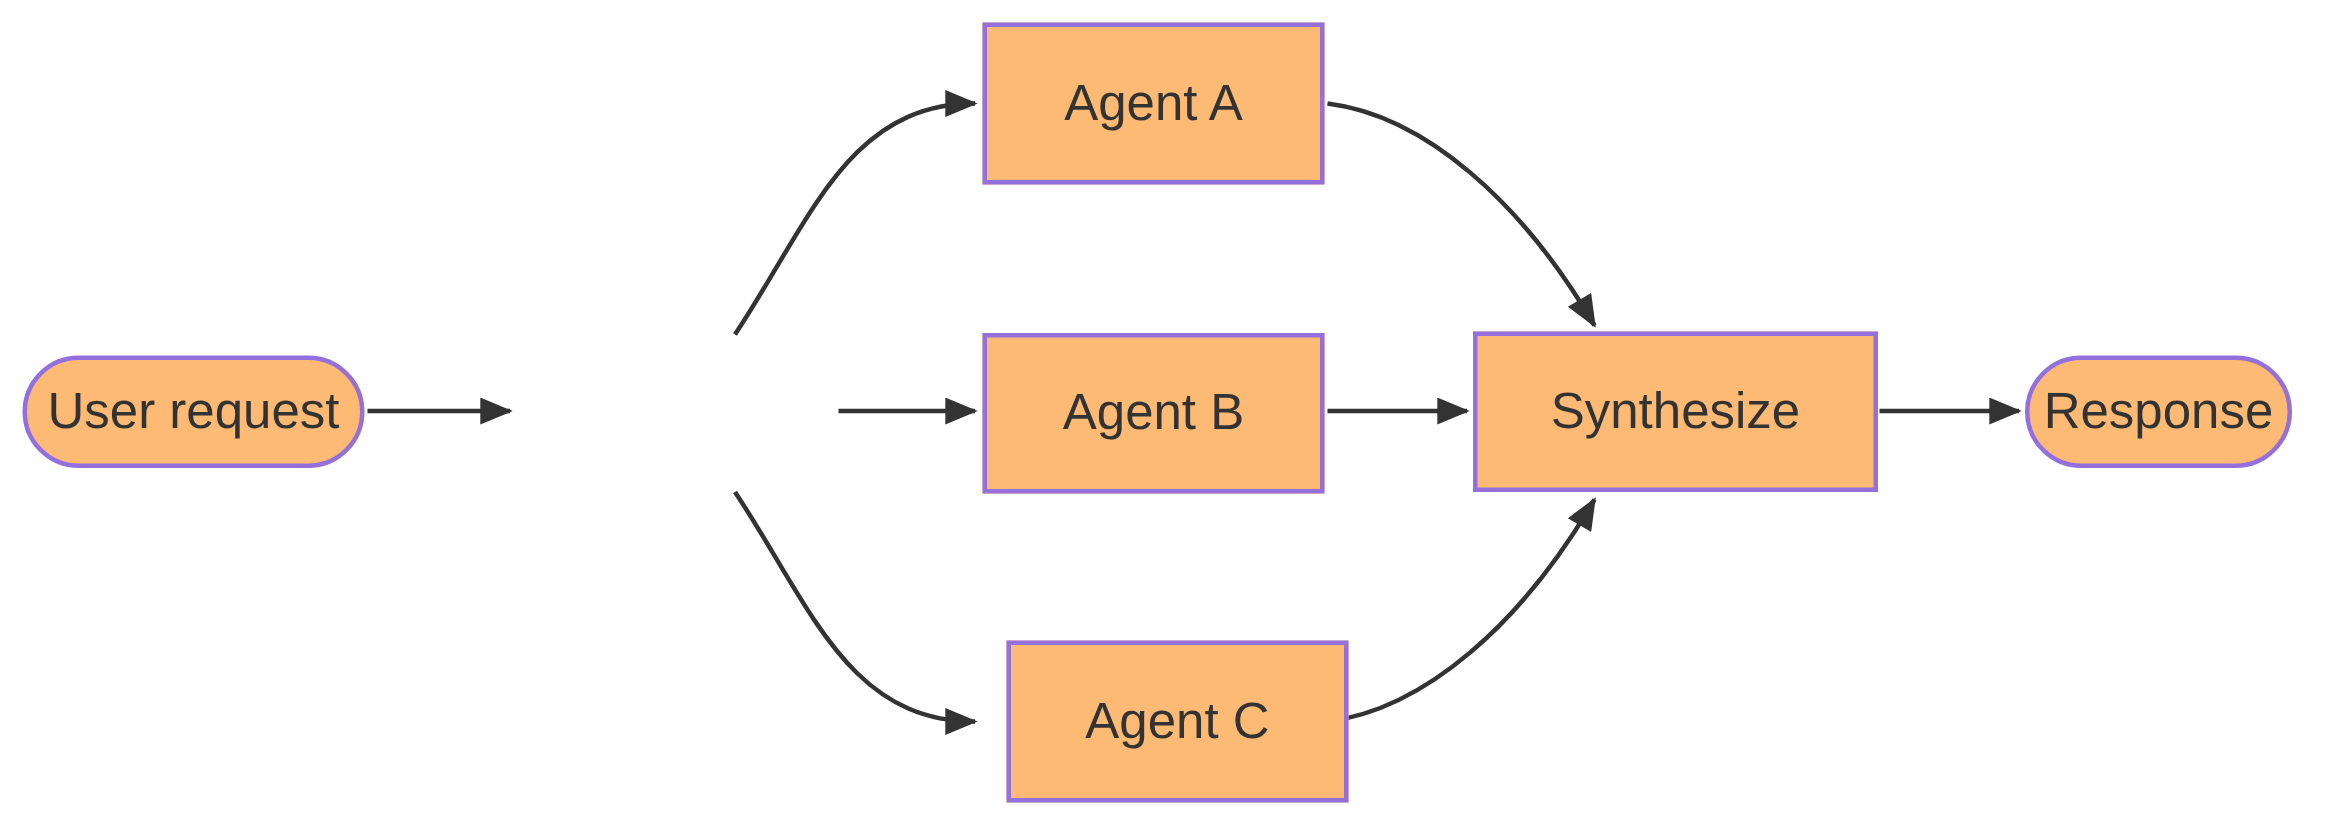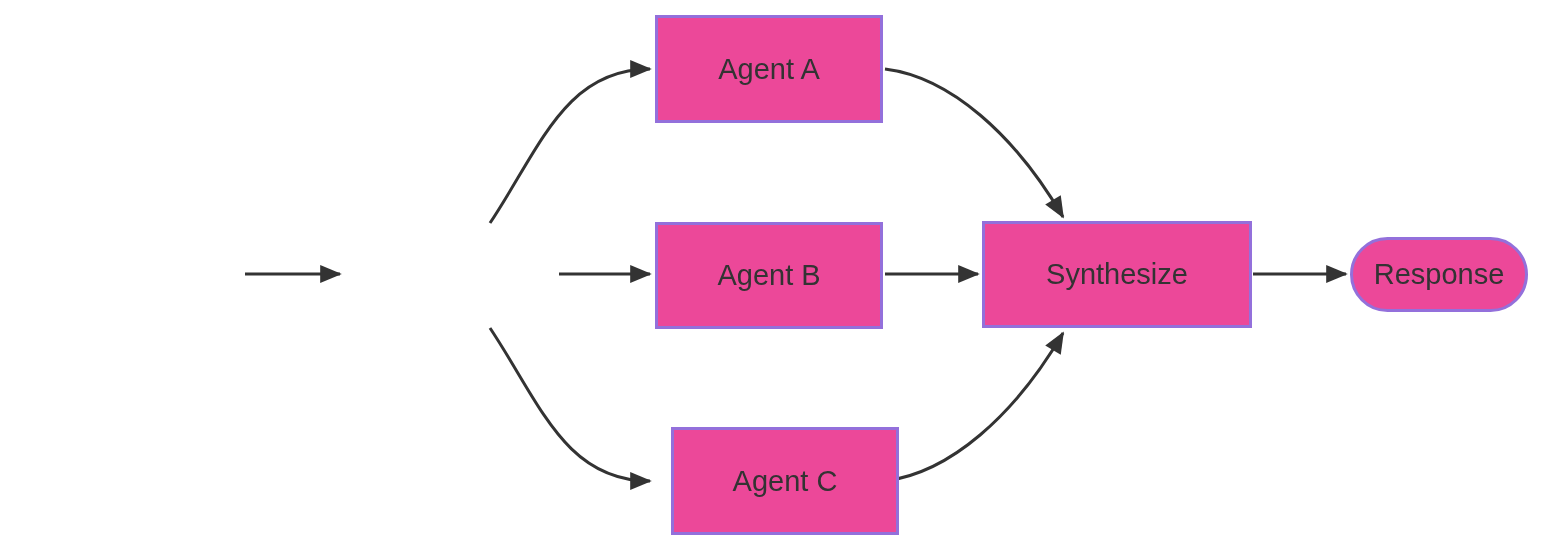--- a/index.html
+++ b/index.html
@@ -27,24 +27,24 @@
     stroke-width: 3;
     fill: none;
   }
   .arrowhead {
     fill: #333333;
     stroke: none;
   }
   .node {
     position: absolute;
     box-sizing: border-box;
-    background: #ec4899;
+    background: #fdba74;
     border: 3px solid #9370DB;
     color: #333333;
-    font-size: 29px;
+    font-size: 34px;
     display: flex;
     align-items: center;
     justify-content: center;
     text-align: center;
     white-space: nowrap;
   }
   .node.stadium {
     border-radius: 38px;
   }
 </style>
@@ -63,20 +63,23 @@
     <path class="edge" marker-end="url(#arrow)" d="M 245 274 L 340 274"></path>
     <path class="edge" marker-end="url(#arrow)" d="M 490 223 C 540 148, 565 69, 650 69"></path>
     <path class="edge" marker-end="url(#arrow)" d="M 559 274 L 650 274"></path>
     <path class="edge" marker-end="url(#arrow)" d="M 490 328 C 540 403, 565 481, 650 481"></path>
     <path class="edge" marker-end="url(#arrow)" d="M 885 69 C 950 77, 1015 135, 1063 217"></path>
     <path class="edge" marker-end="url(#arrow)" d="M 885 274 L 978 274"></path>
     <path class="edge" marker-end="url(#arrow)" d="M 885 481 C 950 473, 1015 415, 1063 333"></path>
     <path class="edge" marker-end="url(#arrow)" d="M 1253 274 L 1346 274"></path>
   </svg>
 
+  <div class="node stadium" style="left:15px; top:237px; width:228px; height:75px;">
+    <span>User request</span>
+  </div>
 
 
   <div class="node" style="left:655px; top:15px; width:228px; height:108px;">
     <span>Agent A</span>
   </div>
 
   <div class="node" style="left:655px; top:222px; width:228px; height:107px;">
     <span>Agent B</span>
   </div>
 

